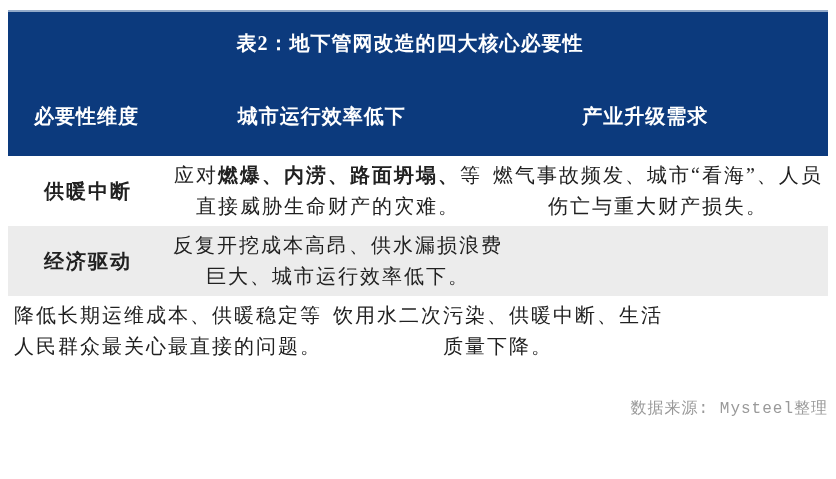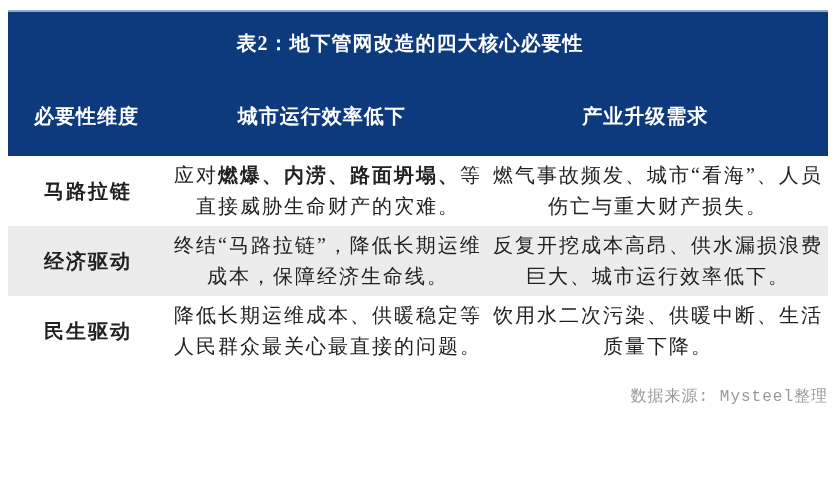--- a/index.html
+++ b/index.html
@@ -62,21 +62,21 @@
   .row:nth-child(even) {
     background: var(--row-alt-bg, #ececec);
   }
   .cell { text-align: center; }
   .dim {
     font-weight: bold;
     letter-spacing: 2px;
   }
   .b { font-weight: bold; }
   .footer {
-    margin-top: 20px;
+    margin-top: 32px;
     text-align: right;
     color: var(--source-text, #9a9a9a);
     font-size: 16px;
     letter-spacing: 1px;
     font-family: "Liberation Mono", "DejaVu Sans Mono", monospace;
   }
 </style>
 </head>
 <body>
 
@@ -85,30 +85,28 @@
     <div class="head">
       <div class="title">表2：地下管网改造的四大核心必要性</div>
       <div class="cols">
         <div class="c1">必要性维度</div>
         <div class="c2">城市运行效率低下</div>
         <div class="c3">产业升级需求</div>
       </div>
     </div>
     <div class="tbody">
         <div class="row">
-          <div class="cell c1 dim">马路拉链</div>
+          <div class="cell c1 dim">供暖中断</div>
           <div class="cell c2"><span>应对</span><span class="b">燃爆、内涝、路面坍塌、</span><span>等直接威胁生命财产的灾难。</span></div>
           <div class="cell c3"><span>燃气事故频发、城市“看海”、人员伤亡与重大财产损失。</span></div>
         </div>
         <div class="row">
           <div class="cell c1 dim">经济驱动</div>
-          <div class="cell c2"><span>终结“马路拉链”，降低长期运维成本，保障经济生命线。</span></div>
           <div class="cell c3"><span>反复开挖成本高昂、供水漏损浪费巨大、城市运行效率低下。</span></div>
         </div>
         <div class="row">
-          <div class="cell c1 dim">民生驱动</div>
           <div class="cell c2"><span>降低长期运维成本、供暖稳定等人民群众最关心最直接的问题。</span></div>
           <div class="cell c3"><span>饮用水二次污染、供暖中断、生活质量下降。</span></div>
         </div>
       </div>
     <div class="footer">数据来源: Mysteel整理</div>
   </div>
 </div>
 
 </body></html>

